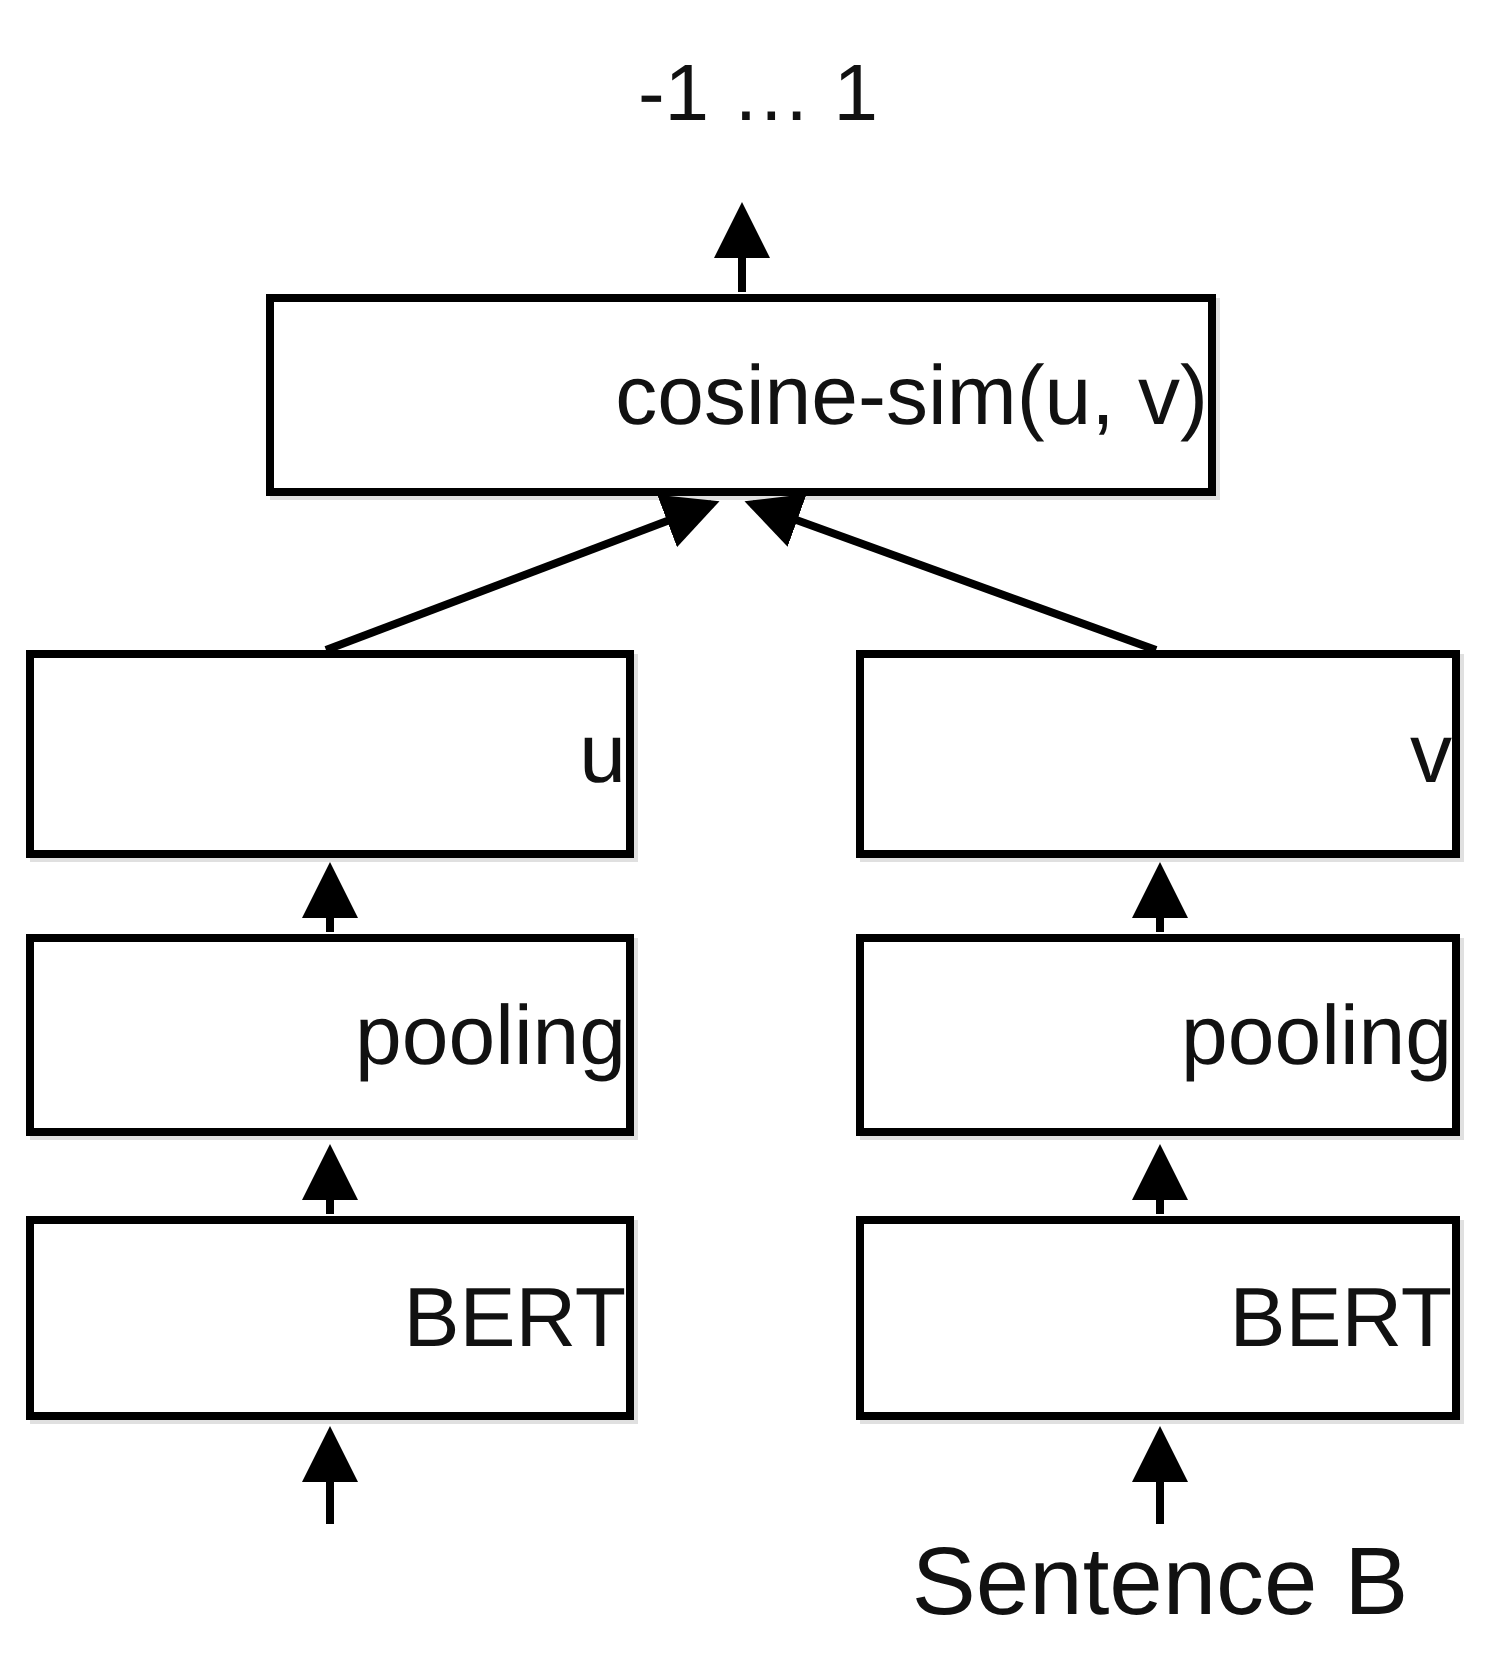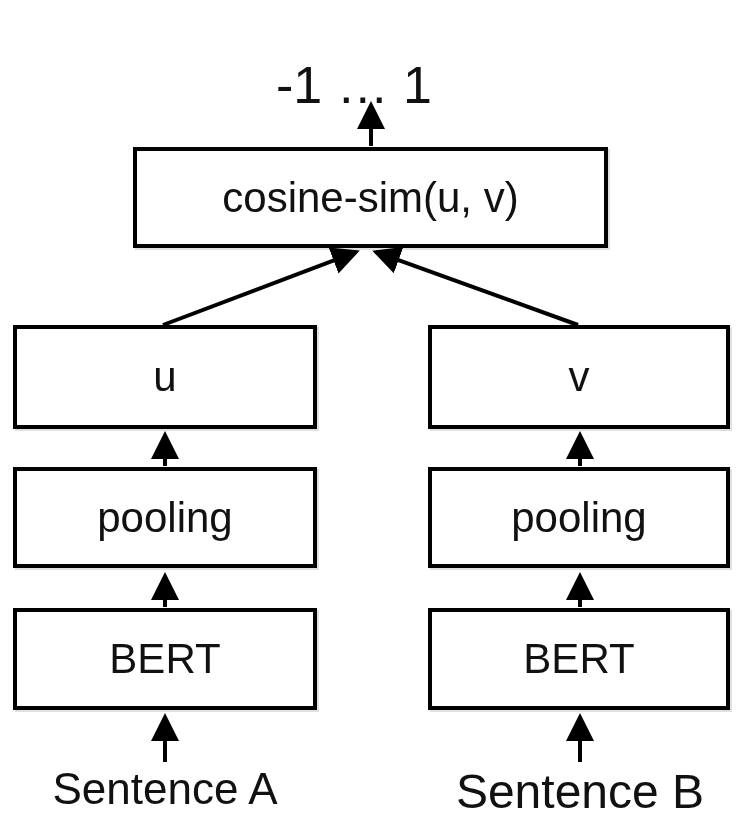--- a/index.html
+++ b/index.html
@@ -16,41 +16,41 @@
     color: #111111;
     overflow: hidden;
   }
   .box {
     position: absolute;
     box-sizing: border-box;
     border: 4px solid #000000;
     background: #ffffff;
     display: flex;
     align-items: center;
-    justify-content: center;
+    justify-content: flex-end;
     font-size: 42px;
     line-height: 1;
     color: #111111;
     box-shadow: 2px 2px 0 rgba(0,0,0,0.12);
   }
   .box-cosine  { left: 133px; top: 147px; width: 475px; height: 101px; }
   .box-u       { left: 13px;  top: 325px; width: 304px; height: 104px; }
   .box-v       { left: 428px; top: 325px; width: 302px; height: 104px; }
   .box-pool-l  { left: 13px;  top: 467px; width: 304px; height: 101px; }
   .box-pool-r  { left: 428px; top: 467px; width: 302px; height: 101px; }
   .box-bert-l  { left: 13px;  top: 608px; width: 304px; height: 102px; }
   .box-bert-r  { left: 428px; top: 608px; width: 302px; height: 102px; }
   .free-label {
     position: absolute;
     text-align: center;
     color: #111111;
     line-height: 1.15;
     white-space: nowrap;
   }
-  .label-output  { left: 254px; top: 24px;  width: 200px; font-size: 52px; margin-top: 32px; }
+  .label-output  { left: 279px; top: 24px;  width: 200px; font-size: 40px; }
   .label-sent-a  { left: 15px;  top: 764px; width: 300px; font-size: 44px; }
   .label-sent-b  { left: 430px; top: 764px; width: 300px; font-size: 48px; }
   svg.arrows {
     position: absolute;
     left: 0;
     top: 0;
     width: 750px;
     height: 828px;
     pointer-events: none;
   }
@@ -104,17 +104,16 @@
   </div>
 
   <div class="box box-bert-l">
     <span>BERT</span>
   </div>
 
   <div class="box box-bert-r">
     <span>BERT</span>
   </div>
 
-  <div class="free-label label-sent-a">Sentence A</div>
 
   <div class="free-label label-sent-b">Sentence B</div>
 
 </div>
 
 </body></html>

